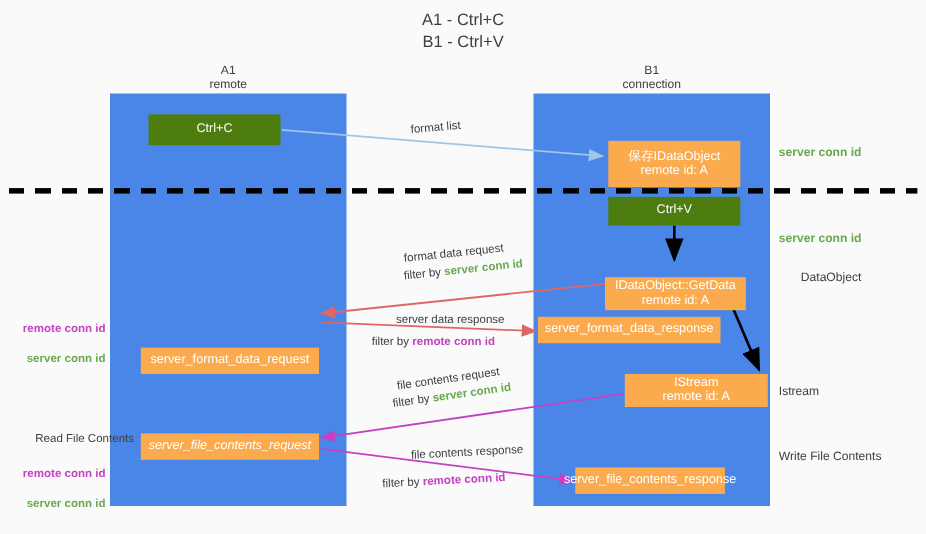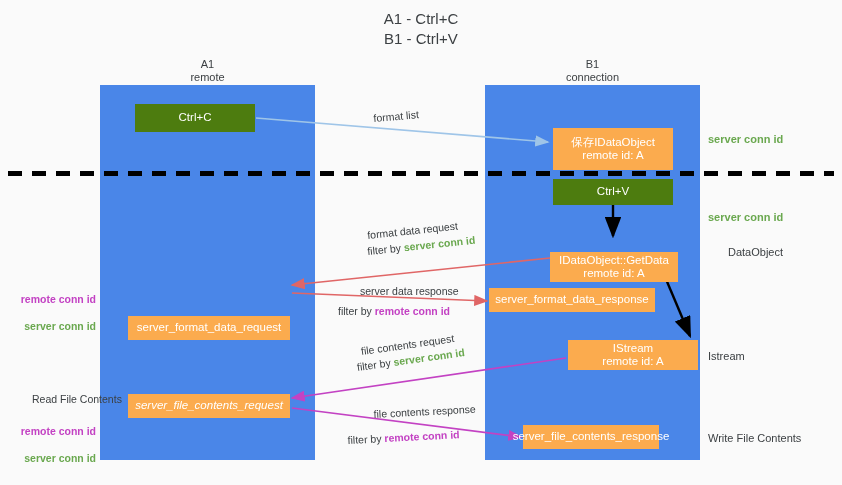--- a/index.html
+++ b/index.html
@@ -136,21 +136,21 @@
   <div class="lbl rot" style="left:362px;top:345px;transform:rotate(-8deg);">file contents request</div>
   <div class="lbl rot" style="left:358px;top:361px;transform:rotate(-8deg);"><span>filter by </span><span class="green-t">server conn id</span></div>
 
   <div class="lbl rot" style="left:374px;top:408px;transform:rotate(-3deg);">file contents response</div>
   <div class="lbl rot" style="left:348px;top:434px;transform:rotate(-3deg);"><span>filter by </span><span class="mag-t">remote conn id</span></div>
 
   <div class="side-note green" style="left:708px;top:132px;">server conn id</div>
   <div class="side-note green" style="left:708px;top:210px;">server conn id</div>
   <div class="side-note plain" style="left:708px;top:245px;padding-left:20px;">DataObject</div>
   <div class="side-note plain" style="left:708px;top:349px;">Istream</div>
-  <div class="side-note plain" style="left:708px;top:431px;">Write File Contents</div>
+  <div class="side-note plain" style="left:708px;top:408px;">Write File Contents</div>
 
   <div class="stack" style="left:0px;top:279px;width:96px;">
     <span class="m">remote conn id</span><br>
     <span class="g">server conn id</span>
   </div>
 
   <div class="lbl" style="left:8px;top:393px;margin-left:24px;">Read File Contents</div>
   <div class="stack" style="left:0px;top:411px;width:96px;">
     <span class="m">remote conn id</span><br>
     <span class="g">server conn id</span>

